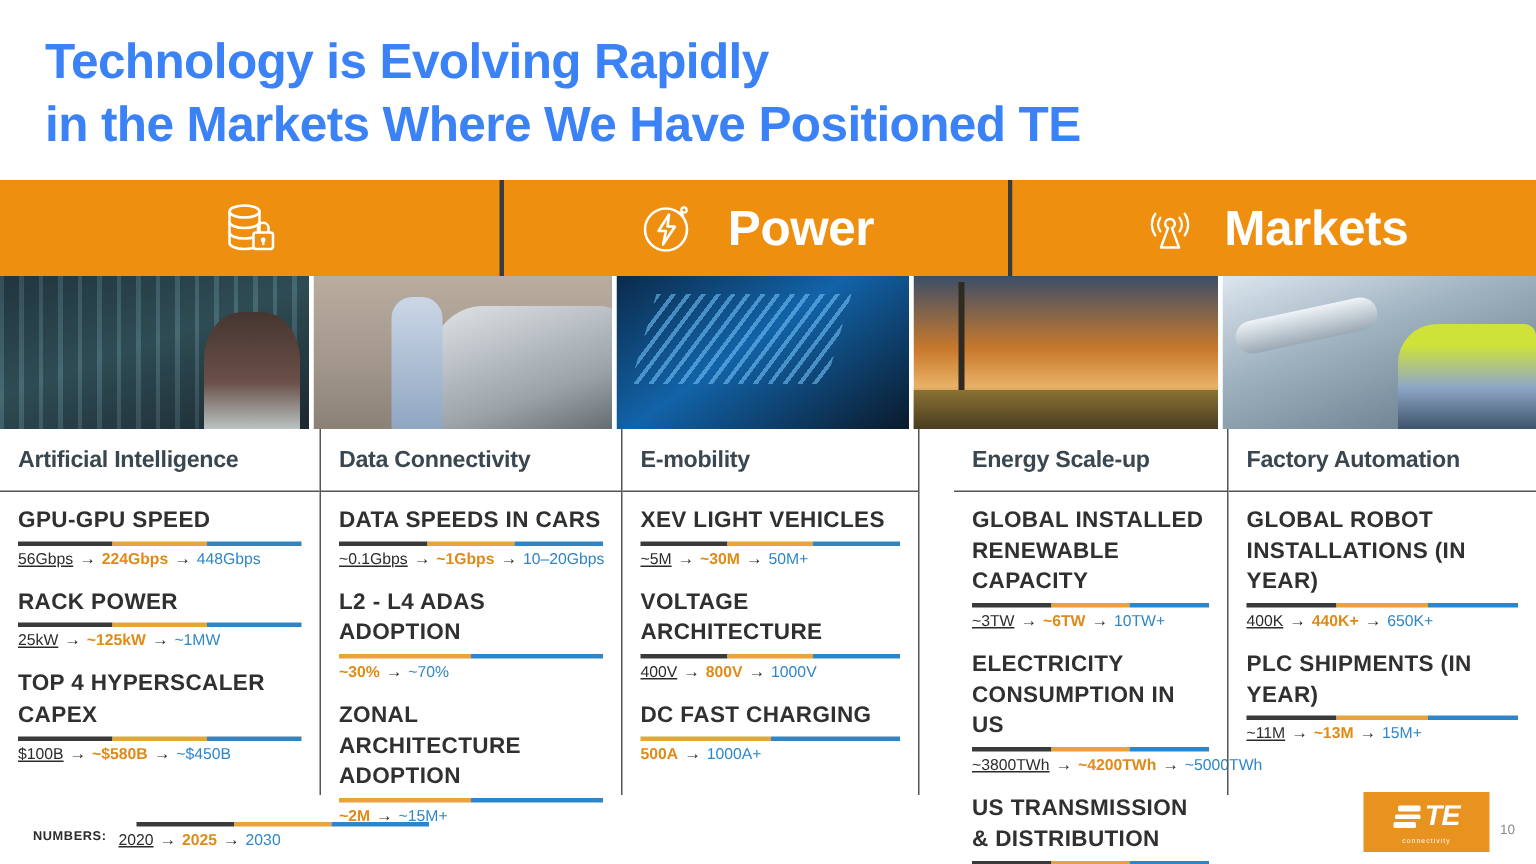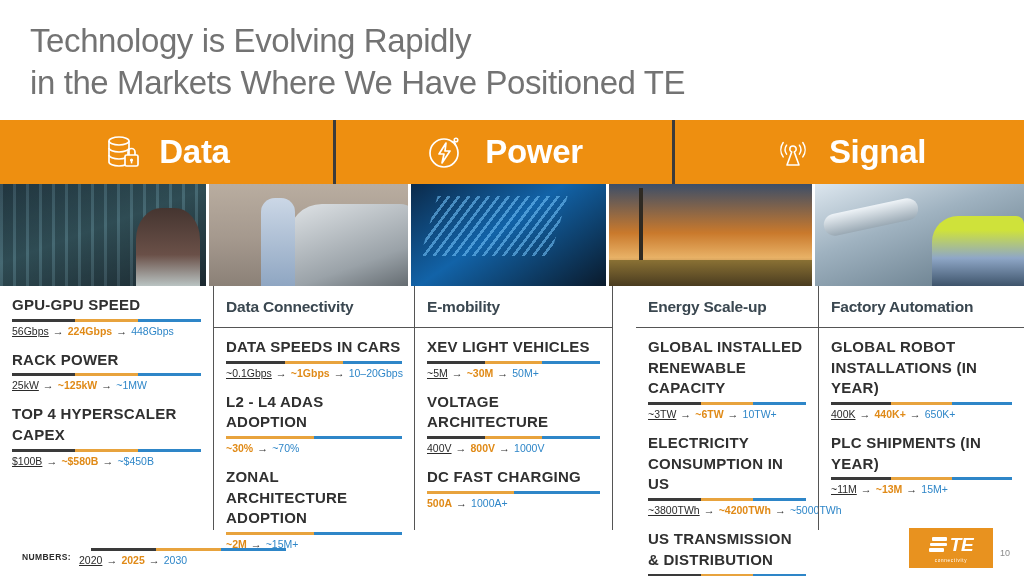--- a/index.html
+++ b/index.html
@@ -7,21 +7,21 @@
     width: 1024px; height: 576px;
     background: #ffffff;
     font-family: "Liberation Sans", sans-serif;
     overflow: hidden;
   }
   .slide { position: relative; width: 1024px; height: 576px; background: #fff; }
 
   
   .title-block { position: absolute; left: 30px; top: 20px; width: 960px; }
   .title-line {
-    font-size: 33px; font-weight: normal; color: #737373;
+    font-size: 33px; font-weight: bold; color: #3b82f6;
     letter-spacing: -0.4px; line-height: 1.26; white-space: nowrap;
   }
 
   
   .banner { position: absolute; left: 0; top: 120px; width: 1024px; height: 64px;
             display: flex; background: #E8921F; }
   .banner-seg { position: relative; display: flex; align-items: center;
                 justify-content: center; gap: 16px; height: 100%;
                 background: #EE8F10; }
   .banner-seg.s1 { width: 333px; }
@@ -141,42 +141,41 @@
       <svg class="banner-icon" viewBox="0 0 40 40">
         <ellipse cx="16" cy="9" rx="10" ry="4" fill="none" stroke="#fff" stroke-width="1.7"></ellipse>
         <path d="M6 9v7c0 2.2 4.5 4 10 4s10-1.8 10-4V9" fill="none" stroke="#fff" stroke-width="1.7"></path>
         <path d="M6 16v7c0 2.2 4.5 4 10 4s10-1.8 10-4v-7" fill="none" stroke="#fff" stroke-width="1.7"></path>
         <path d="M6 23v7c0 2.2 4.5 4 10 4s10-1.8 10-4v-7" fill="none" stroke="#fff" stroke-width="1.7"></path>
         <rect x="22" y="23" width="13" height="11" rx="1.6" fill="#EE8F10" stroke="#fff" stroke-width="1.7"></rect>
         <path d="M25 23v-3a3.5 3.5 0 017 0v3" fill="none" stroke="#fff" stroke-width="1.7"></path>
         <circle cx="28.5" cy="28" r="1.6" fill="#fff"></circle>
         <rect x="27.8" y="28" width="1.5" height="3.4" fill="#fff"></rect>
       </svg>
-      <span class="banner-label">Data</span>
     </div>
 
     <div class="banner-seg s2">
       <svg class="banner-icon" viewBox="0 0 40 40">
         <circle cx="19" cy="21" r="14" fill="none" stroke="#fff" stroke-width="1.7"></circle>
         <path d="M21 11l-7 11h5l-2 9 8-12h-5z" fill="none" stroke="#fff" stroke-width="1.7" stroke-linejoin="round"></path>
         <path d="M27 9.5a4 4 0 013.5 3.5" fill="none" stroke="#fff" stroke-width="1.7" stroke-linecap="round"></path>
         <circle cx="31" cy="8" r="1.8" fill="none" stroke="#fff" stroke-width="1.5"></circle>
       </svg>
       <span class="banner-label">Power</span>
     </div>
 
     <div class="banner-seg s3">
       <svg class="banner-icon" viewBox="0 0 40 40">
         <path d="M20 14a3.2 3.2 0 00-3.2 3.2c0 1.3.8 2.4 1.9 2.9L14 33h12l-4.7-12.9a3.2 3.2 0 001.9-2.9A3.2 3.2 0 0020 14z" fill="none" stroke="#fff" stroke-width="1.6" stroke-linejoin="round"></path>
         <path d="M13.6 13.2a8 8 0 000 9" fill="none" stroke="#fff" stroke-width="1.5" stroke-linecap="round"></path>
         <path d="M10.2 10.5a12.5 12.5 0 000 14.4" fill="none" stroke="#fff" stroke-width="1.5" stroke-linecap="round"></path>
         <path d="M26.4 13.2a8 8 0 010 9" fill="none" stroke="#fff" stroke-width="1.5" stroke-linecap="round"></path>
         <path d="M29.8 10.5a12.5 12.5 0 010 14.4" fill="none" stroke="#fff" stroke-width="1.5" stroke-linecap="round"></path>
       </svg>
-      <span class="banner-label">Signal</span>
+      <span class="banner-label">Markets</span>
     </div>
   </div>
 
   <div class="photos">
     <div class="photo p1">
         <div class="ph-dc"></div>
       </div>
     <div class="photo p2">
         <div class="ph-ev"></div>
       </div>
@@ -186,20 +185,21 @@
     <div class="photo p4">
         <div class="ph-energy"></div>
       </div>
     <div class="photo p5">
         <div class="ph-fac"></div>
       </div>
   </div>
 
   <div class="cols">
     <div class="col c1">
+      <div class="col-head">Artificial Intelligence</div>
       <div class="col-body">
           <div class="metric">
             <div class="metric-label">GPU-GPU SPEED</div>
             <div class="bar">
               <span class="seg dark" style="flex: 1 1 0%;"></span>
               <span class="seg orange" style="flex: 1 1 0%;"></span>
               <span class="seg blue" style="flex: 1 1 0%;"></span>
             </div>
             <div class="values">
               <span class="v base">56Gbps</span>

